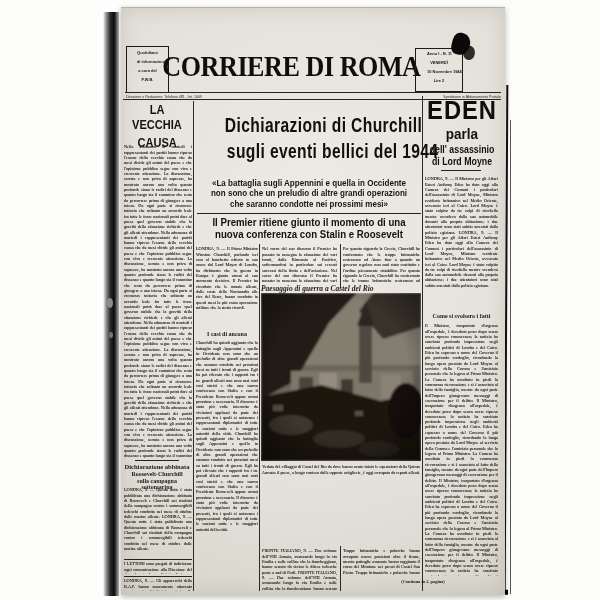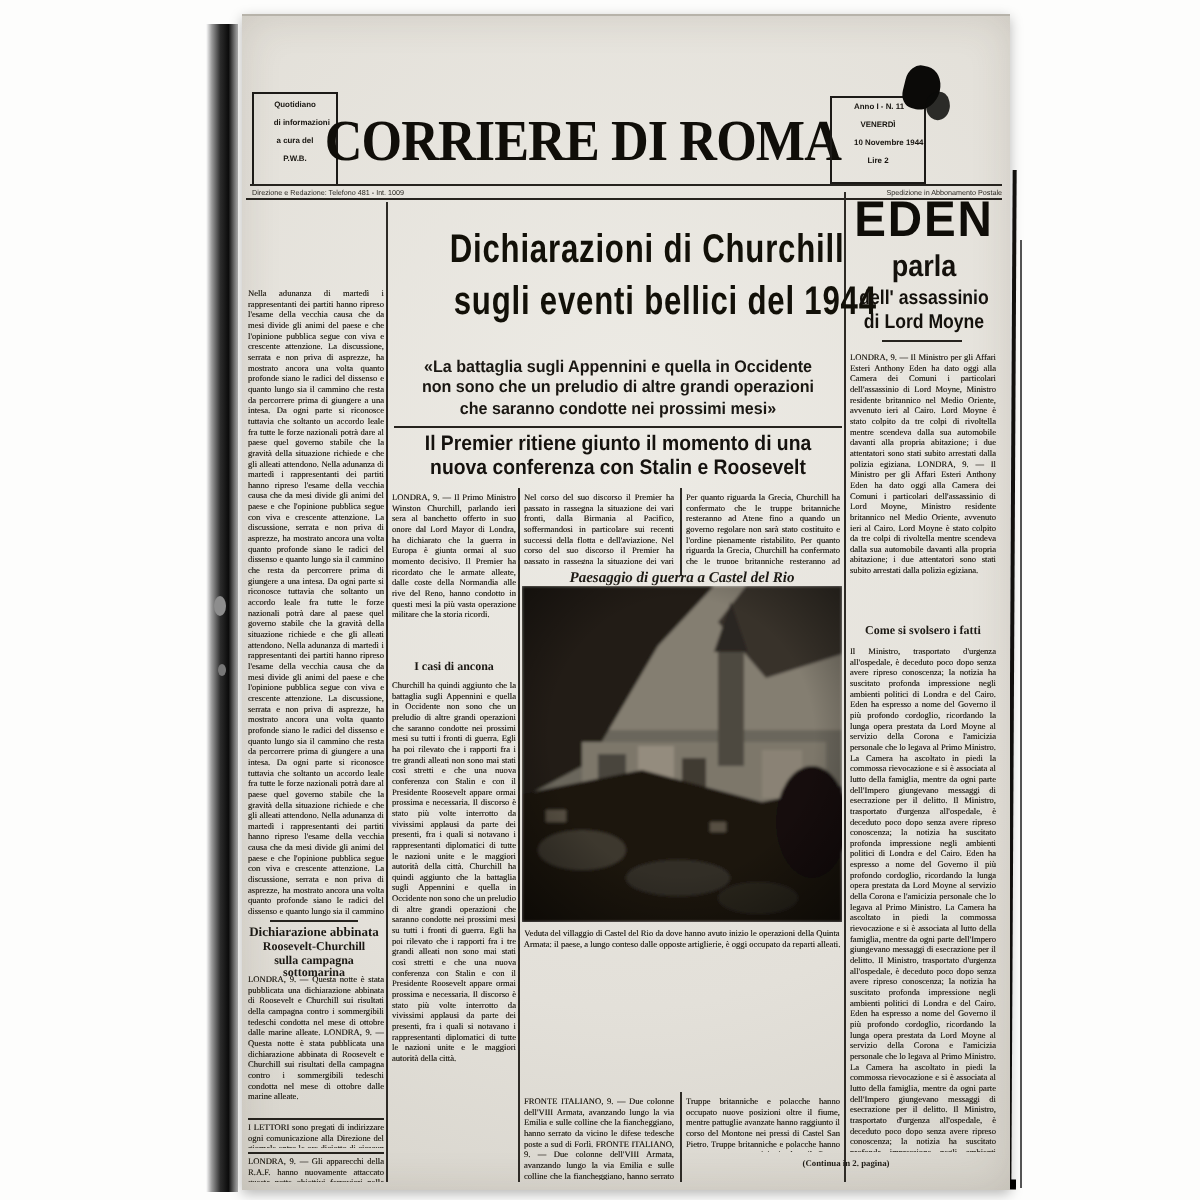--- a/index.html
+++ b/index.html
@@ -29,21 +29,21 @@
   .deck{font:bold 8.4px "Liberation Sans",sans-serif;line-height:10.4px;text-align:center;
         color:#1a1712;transform:scaleX(.96);}
   .sub{font:bold 10.5px/12px "Liberation Sans",sans-serif;text-align:center;
        transform:scaleX(.92);color:#15120e;white-space:nowrap;}
   .tinywrap{overflow:hidden;}
   .tiny{font-size:8.6px;line-height:1.24;width:200%;min-height:200%;transform:scale(.5);
         transform-origin:0 0;text-align:justify;color:#262219;
         text-shadow:0 0 .5px rgba(45,40,32,.65);}
   .tc{text-align:center;}
   .cross{font:bold 6px "Liberation Serif",serif;text-align:center;color:#1c1914;}
-  .capTop{font:italic bold 7.5px "Liberation Serif",serif;text-align:center;color:#1e1b15;}
+  .capTop{font:italic bold 7.5px "Liberation Serif",serif;text-align:left;color:#1e1b15;}
   .forlihl{text-align:center;}
   .forlihl span{font:bold 21px/27px "Liberation Sans",sans-serif;display:inline-block;
                 transform:scaleX(.85);letter-spacing:1.5px;color:#121008;white-space:nowrap;}
   .eden{font:bold 25px "Liberation Sans",sans-serif;letter-spacing:1px;transform:scaleX(.95);
         text-align:center;color:#0f0d08;}
   .parla{font:bold 15px "Liberation Sans",sans-serif;transform:scaleX(.9);text-align:center;color:#14110c;}
   .edsub{font:bold 10px "Liberation Sans",sans-serif;transform:scaleX(.88);text-align:center;
          color:#14110c;white-space:nowrap;}
   .cont{font:bold 8px "Liberation Serif",serif;transform:scale(.55);transform-origin:50% 0;
         white-space:nowrap;text-align:center;width:100%;color:#201d17;}
@@ -64,21 +64,21 @@
 
 <div class="abs paper">
 
   <div class="abs box" style="left:5px;top:38px;width:41px;height:42px;padding-top:3px;">
     <span class="bxl">Quotidiano</span>
     <span class="bxl">di informazioni</span>
     <span class="bxl">a cura del</span>
     <span class="bxl">P.W.B.</span>
   </div>
 
-  <div class="abs" style="left:48px;top:42px;width:244px;height:42px;display:flex;align-items:center;justify-content:center;">
+  <div class="abs" style="left:48px;top:42px;width:244px;height:42px;display:flex;align-items:flex-start;justify-content:center;">
     <span class="title">CORRIERE DI ROMA</span>
   </div>
 
   <div class="abs box" style="left:294px;top:40px;width:46px;height:40px;padding-top:2px;">
     <span class="bxl">Anno I - N. 11</span>
     <span class="bxl">VENERDÌ</span>
     <span class="bxl">10 Novembre 1944</span>
     <span class="bxl">Lire 2</span>
   </div>
 
@@ -89,20 +89,24 @@
   <div class="abs micro" style="left:5px;top:85.5px;">Direzione e Redazione: Telefono 481 - Int. 1009</div>
   <div class="abs micro micro-r" style="left:242px;top:85.5px;width:138px;">Spedizione in Abbonamento Postale</div>
   <div class="abs hr" style="left:2px;top:90.5px;width:378px;height:1.6px;"></div>
 
   <div class="abs vr" style="left:71.5px;top:93px;height:490px;"></div>
   <div class="abs vr" style="left:138px;top:236px;height:347px;"></div>
   <div class="abs vr" style="left:218.5px;top:236px;height:44px;"></div>
   <div class="abs vr" style="left:218.5px;top:538px;height:45px;"></div>
   <div class="abs vr" style="left:301px;top:88px;height:495px;"></div>
 
+  <div class="abs lv" style="left:2px;top:94px;width:68px;">
+    <span>LA VECCHIA</span><br>
+    <span>CAUSA</span>
+  </div>
   <div class="abs tinywrap" style="left:3px;top:136px;width:68px;height:314px;">
     <div class="tiny">Nella adunanza di martedì i rappresentanti dei partiti hanno ripreso l'esame della vecchia causa che da mesi divide gli animi del paese e che l'opinione pubblica segue con viva e crescente attenzione.  La discussione, serrata e non priva di asprezze, ha mostrato ancora una volta quanto profonde siano le radici del dissenso e quanto lungo sia il cammino che resta da percorrere prima di giungere a una intesa.  Da ogni parte si riconosce tuttavia che soltanto un accordo leale fra tutte le forze nazionali potrà dare al paese quel governo stabile che la gravità della situazione richiede e che gli alleati attendono.  Nella adunanza di martedì i rappresentanti dei partiti hanno ripreso l'esame della vecchia causa che da mesi divide gli animi del paese e che l'opinione pubblica segue con viva e crescente attenzione.  La discussione, serrata e non priva di asprezze, ha mostrato ancora una volta quanto profonde siano le radici del dissenso e quanto lungo sia il cammino che resta da percorrere prima di giungere a una intesa.  Da ogni parte si riconosce tuttavia che soltanto un accordo leale fra tutte le forze nazionali potrà dare al paese quel governo stabile che la gravità della situazione richiede e che gli alleati attendono.  Nella adunanza di martedì i rappresentanti dei partiti hanno ripreso l'esame della vecchia causa che da mesi divide gli animi del paese e che l'opinione pubblica segue con viva e crescente attenzione.  La discussione, serrata e non priva di asprezze, ha mostrato ancora una volta quanto profonde siano le radici del dissenso e quanto lungo sia il cammino che resta da percorrere prima di giungere a una intesa.  Da ogni parte si riconosce tuttavia che soltanto un accordo leale fra tutte le forze nazionali potrà dare al paese quel governo stabile che la gravità della situazione richiede e che gli alleati attendono.  Nella adunanza di martedì i rappresentanti dei partiti hanno ripreso l'esame della vecchia causa che da mesi divide gli animi del paese e che l'opinione pubblica segue con viva e crescente attenzione.  La discussione, serrata e non priva di asprezze, ha mostrato ancora una volta quanto profonde siano le radici del dissenso e quanto lungo sia il cammino che resta da percorrere prima di giungere a una intesa.  Da ogni parte si riconosce tuttavia che soltanto un accordo leale fra tutte le forze nazionali potrà dare al paese quel governo stabile che la gravità della situazione richiede e che gli alleati attendono.</div>
   </div>
   <div class="abs hr" style="left:14px;top:452px;width:44px;height:.8px;"></div>
   <div class="abs cross" style="left:2px;top:455px;width:68px;font-size:6.5px;">Dichiarazione abbinata</div>
   <div class="abs cross" style="left:2px;top:463px;width:68px;">Roosevelt-Churchill</div>
   <div class="abs cross" style="left:2px;top:470px;width:68px;">sulla campagna sottomarina</div>
   <div class="abs tinywrap" style="left:3px;top:479px;width:68px;height:69px;">
     <div class="tiny">LONDRA, 9. — Questa notte è stata pubblicata una dichiarazione abbinata di Roosevelt e Churchill sui risultati della campagna contro i sommergibili tedeschi condotta nel mese di ottobre dalle marine alleate.  LONDRA, 9. — Questa notte è stata pubblicata una dichiarazione abbinata di Roosevelt e Churchill sui risultati della campagna contro i sommergibili tedeschi condotta nel mese di ottobre dalle marine alleate.</div>
   </div>

